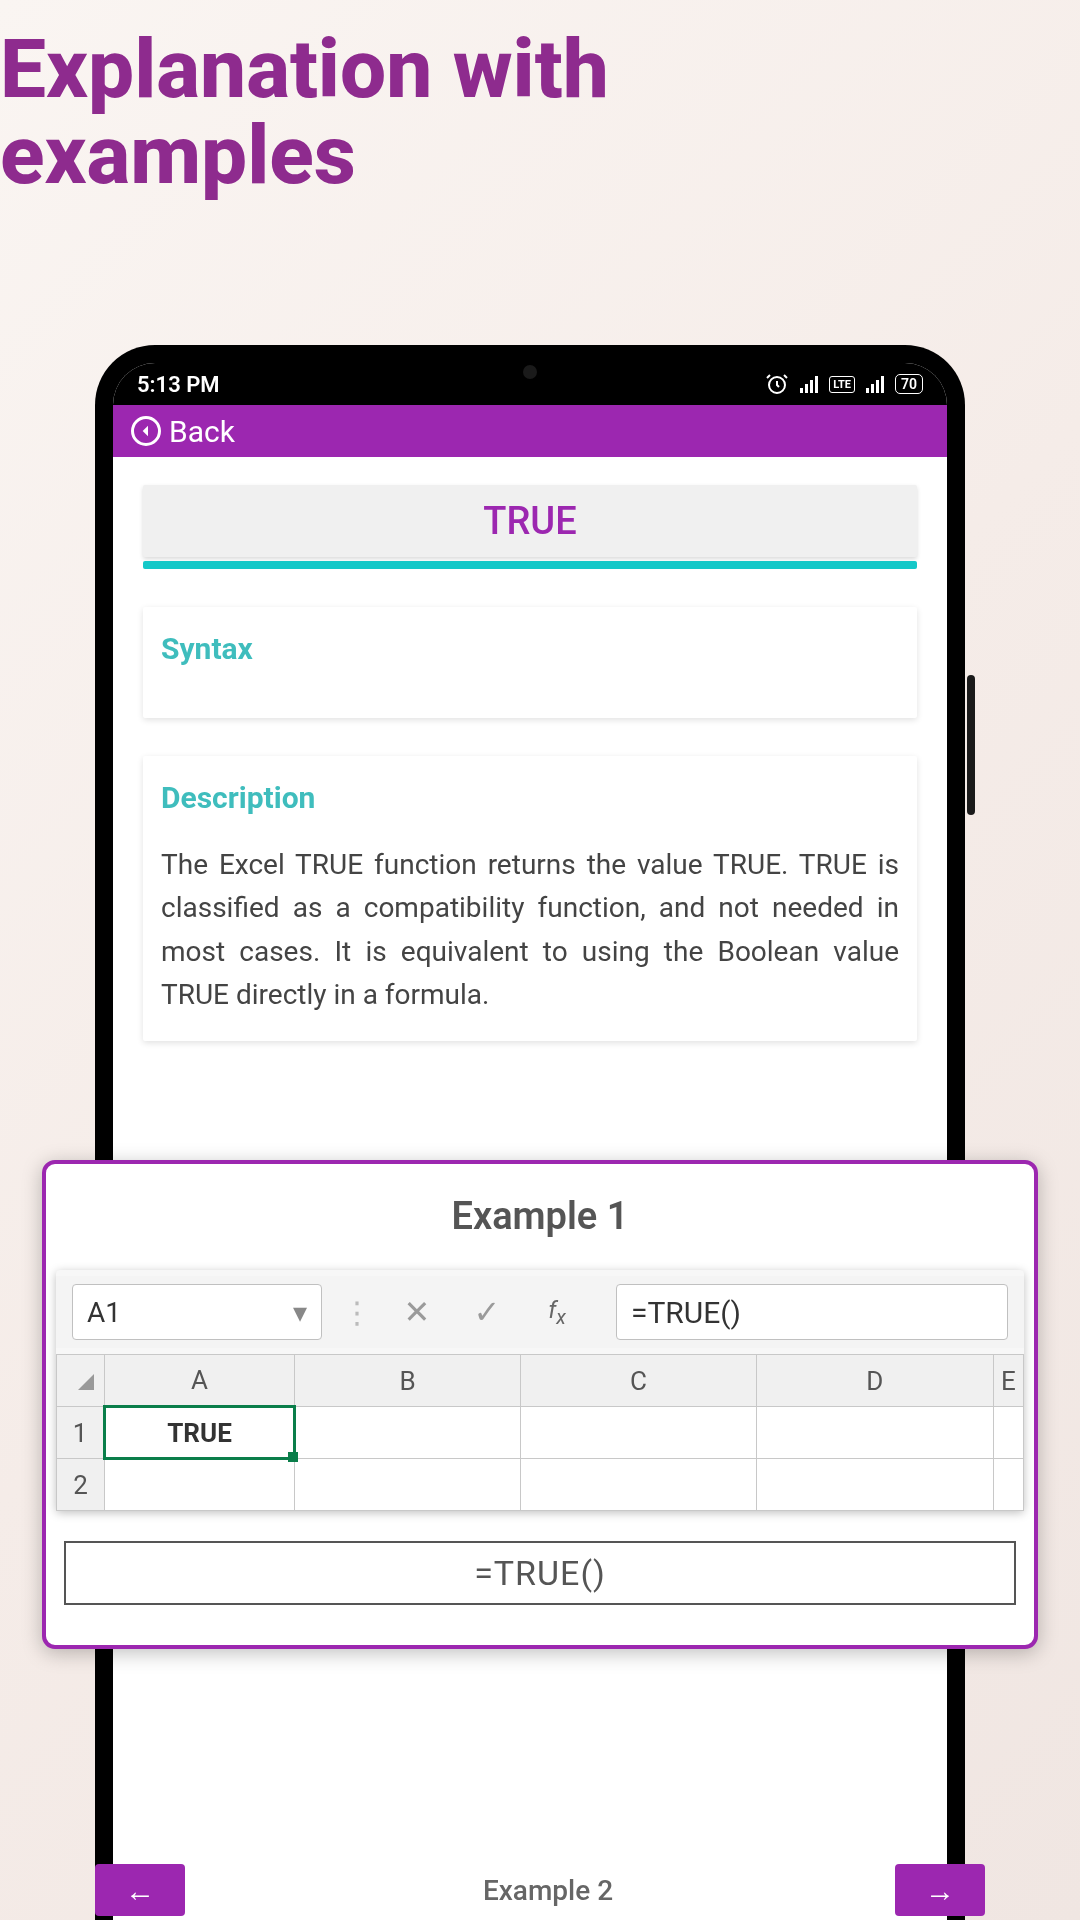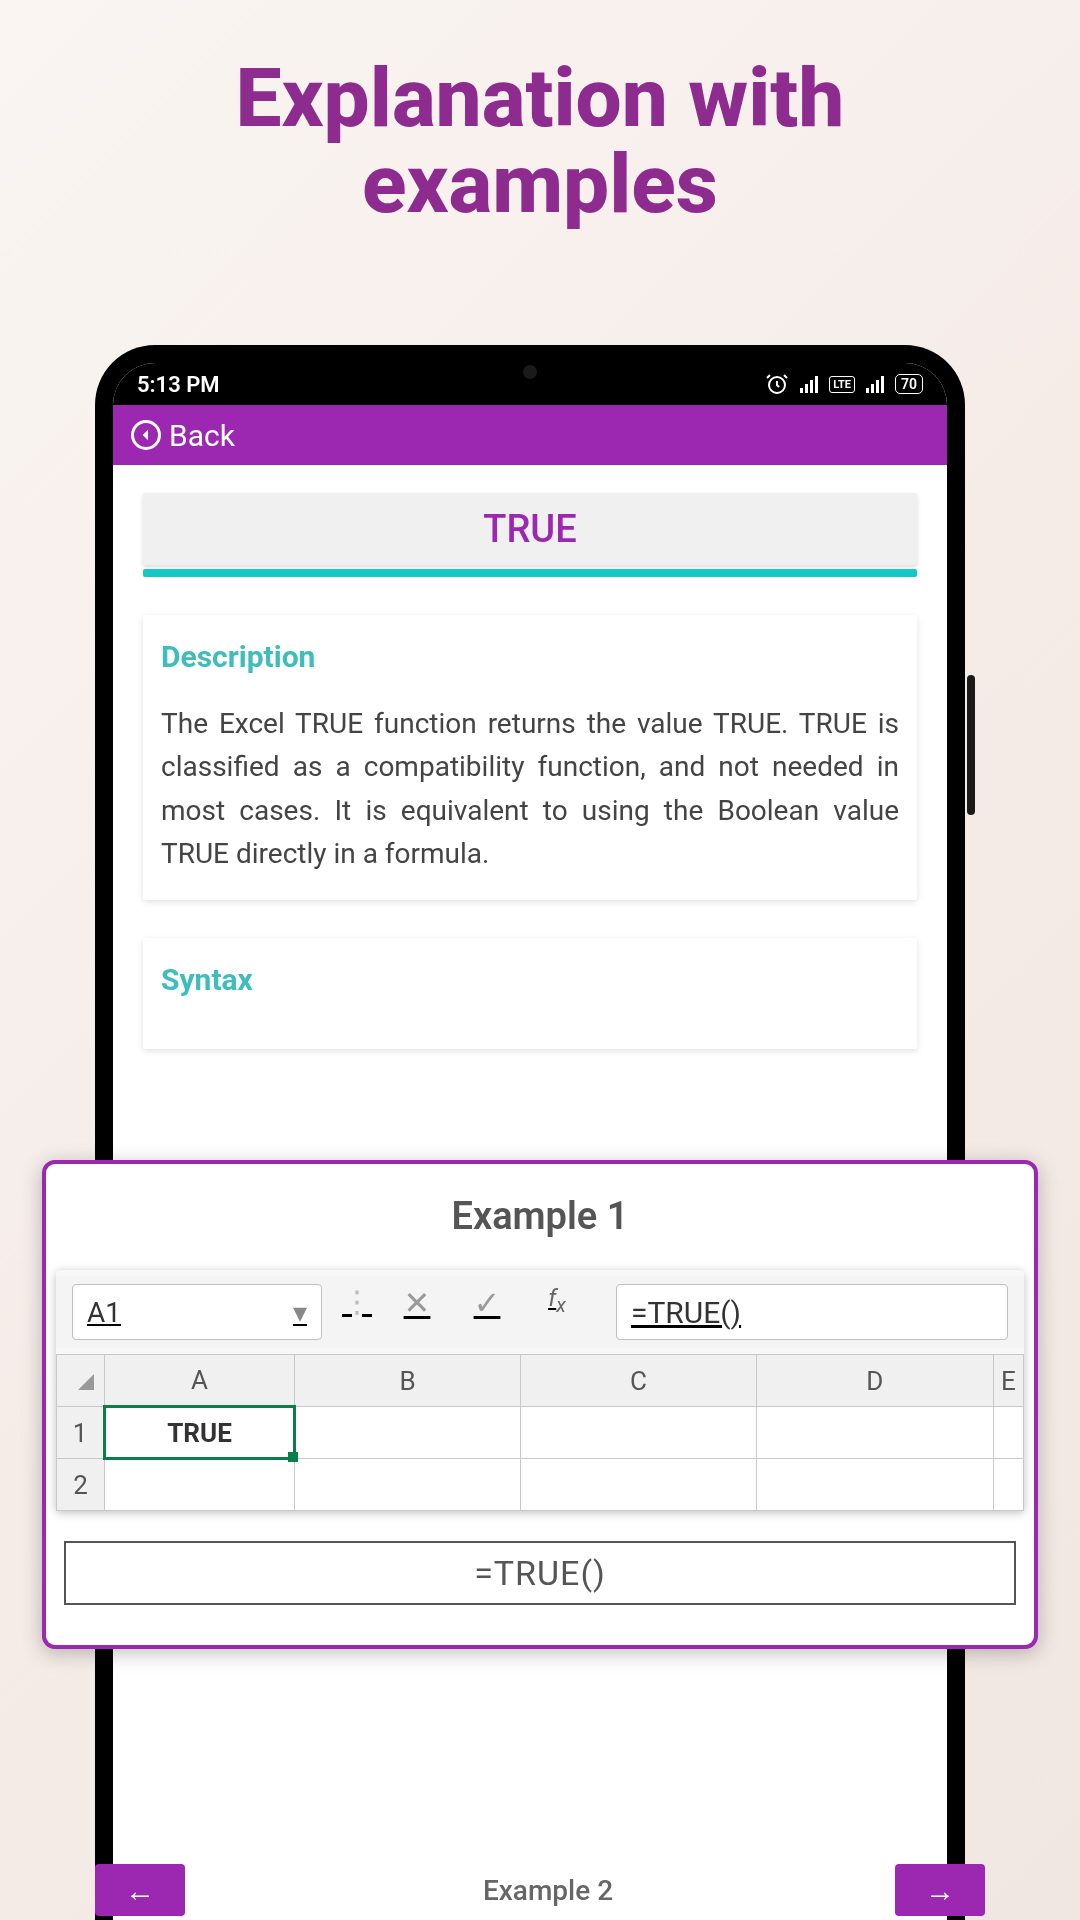--- a/index.html
+++ b/index.html
@@ -8,22 +8,22 @@
     font-family: -apple-system, BlinkMacSystemFont, "Segoe UI", Roboto, sans-serif;
     background: linear-gradient(135deg, #faf5f2 0%, #f5ece8 50%, #f0e6e2 100%);
     width: 1080px;
     height: 1920px;
     overflow: hidden;
     position: relative;
   }
 
   
   .promo-headline {
-    text-align: center;
-    padding-top: 55px;
+    text-align: left;
+    padding-top: 26px;
     line-height: 1.05;
   }
   .promo-headline .line1,
   .promo-headline .line2 {
     font-size: 82px;
     font-weight: 800;
     color: #8e2b8e;
     display: block;
   }
 
@@ -98,21 +98,21 @@
     padding: 0 24px;
     font-size: 22px;
     font-weight: 600;
   }
   .status-right { display: flex; align-items: center; gap: 10px; justify-content: center; }
   .status-icon { display: inline-flex; align-items: center; }
 
   
   .app-header {
     background: #9c27b0;
-    height: 60px;
+    height: 52px;
     display: flex;
     align-items: center;
     padding: 0 18px;
     gap: 10px;
   }
   .back-btn {
     display: flex;
     align-items: center;
     gap: 8px;
     color: #fff;
@@ -192,25 +192,24 @@
   }
 
   .excel-grid-wrap {
     background: #f7f7f7;
     padding: 6px 0 0 0;
     box-shadow: 0 2px 10px rgba(0,0,0,0.25);
     border-radius: 4px;
   }
   .formula-bar {
     display: flex;
-    align-items: flex-start;
+    align-items: center;
     gap: 20px;
     padding: 8px 16px;
     background: #f4f4f4;
-    text-decoration: underline;
   }
   .cell-ref-box {
     background: #fff;
     border: 1.5px solid #c0c0c0;
     width: 250px;
     height: 56px;
     border-radius: 4px;
     display: flex;
     align-items: center;
     justify-content: space-between;
@@ -386,26 +385,26 @@
           </span>
           <span>Back</span>
         </div>
       </div>
 
       <div class="content">
         <div class="title-pill">TRUE</div>
         <div class="teal-underline"></div>
 
         <div class="card">
+          <div class="card-label">Syntax</div>
+        </div>
+
+        <div class="card">
           <div class="card-label">Description</div>
           <div class="card-text">The Excel TRUE function returns the value TRUE. TRUE is classified as a compatibility function, and not needed in most cases. It is equivalent to using the Boolean value TRUE directly in a formula.</div>
-        </div>
-
-        <div class="card">
-          <div class="card-label">Syntax</div>
         </div>
       </div>
 
     </div>
   </div>
 </div>
 
 <div class="bottom-nav">
   <div class="nav-btn">
     <span>←</span>

